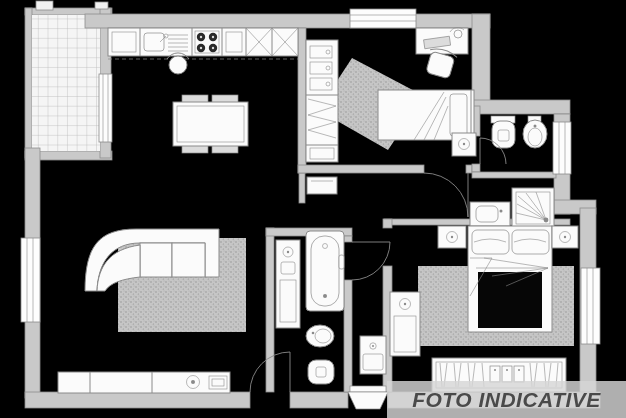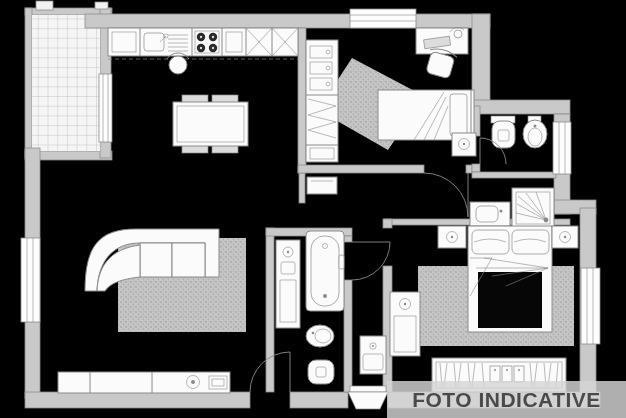--- a/index.html
+++ b/index.html
@@ -1,17 +1,17 @@
 <!DOCTYPE html>
 <html style="--background: #000000; --wall-fill: #c9c9c9; --wall-edge: #8d8d8d; --line: #8a8a8a; --furniture-fill: #fbfbfb; --watermark-bg: rgba(214,214,214,0.82); --watermark-text: #4a4a4a;"><head>
 <meta charset="utf-8">
 <style>
   html,body{margin:0;padding:0;background:#000;}
   .stage{position:relative;width:626px;height:418px;background:var(--background,#000);overflow:hidden;
-         font-family:"Liberation Sans", sans-serif;}
+         font-family:"Liberation Sans", sans-serif;font-style:italic;}
   svg{position:absolute;left:0;top:0;}
   
   .wall{fill:var(--wall-fill,#cacaca);stroke:var(--wall-edge,#8e8e8e);stroke-width:.8;}
   .cap{fill:#f2f2f2;stroke:var(--wall-edge,#8e8e8e);stroke-width:.8;}
   .fur{fill:var(--furniture-fill,#fbfbfb);stroke:var(--line,#8a8a8a);stroke-width:1;}
   .furth{fill:var(--furniture-fill,#fbfbfb);stroke:var(--line,#8a8a8a);stroke-width:.7;}
   .ln{fill:none;stroke:var(--line,#8a8a8a);stroke-width:1;}
   .lnt{fill:none;stroke:var(--line,#8a8a8a);stroke-width:.6;}
   .dash{fill:none;stroke:var(--line,#8a8a8a);stroke-width:.7;stroke-dasharray:4 3;}
   .win{fill:#fdfdfd;stroke:var(--line,#8a8a8a);stroke-width:.8;}

